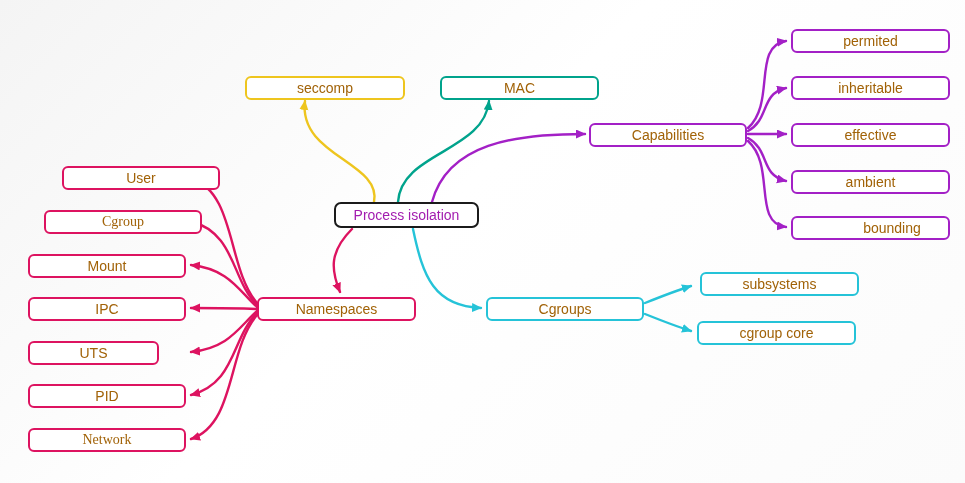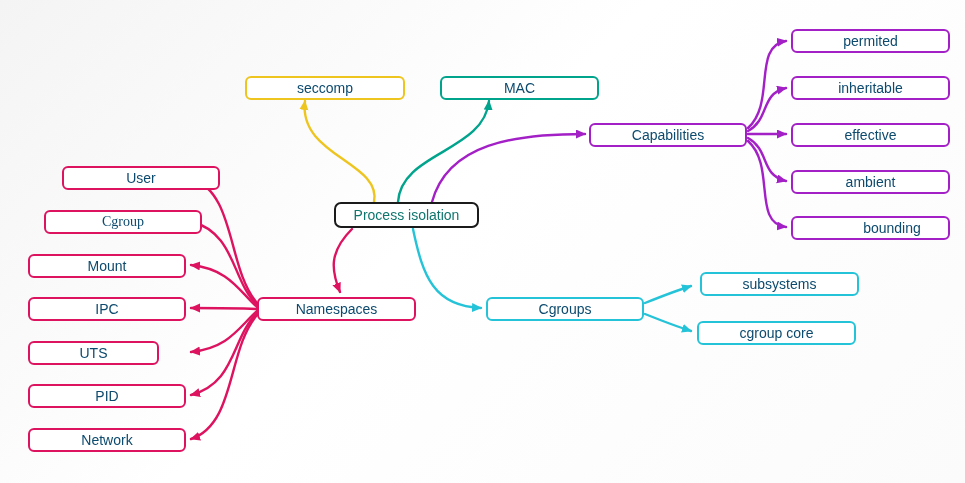--- a/index.html
+++ b/index.html
@@ -29,30 +29,30 @@
   .node {
     position: absolute;
     height: 24px;
     background: #ffffff;
     border: 2px solid #999;
     border-radius: 6px;
     display: flex;
     align-items: center;
     justify-content: center;
     font-size: 14px;
-    color: #0c4a6e;
+    color: #a16207;
     cursor: pointer;
     white-space: nowrap;
     line-height: 1;
   }
   .node--root {
     height: 26px;
     border-width: 2.5px;
     border-radius: 7px;
-    color: #0f766e;
+    color: #a21caf;
     z-index: 2;
   }
 </style>
 </head>
 <body>
 
 <div class="canvas">
 
   <svg class="edges-layer" viewBox="0 0 965 483" xmlns="http://www.w3.org/2000/svg">
     <defs>
@@ -109,19 +109,19 @@
   <div class="node" style="left: 791px; top: 170px; width: 159px; border-color: rgb(163, 32, 198);">ambient</div>
   <div class="node" style="left: 791px; top: 216px; width: 159px; border-color: rgb(163, 32, 198); padding-left: 43px;">bounding</div>
 
   <div class="node" style="left: 257px; top: 297px; width: 159px; border-color: rgb(221, 19, 96);">Namespaces</div>
   <div class="node" style="left: 28px; top: 166px; width: 158px; border-color: rgb(221, 19, 96); margin-left: 34px;">User</div>
   <div class="node" style="left: 44px; top: 210px; width: 158px; border-color: rgb(221, 19, 96); font-family: Liberation Serif, serif;">Cgroup</div>
   <div class="node" style="left: 28px; top: 254px; width: 158px; border-color: rgb(221, 19, 96);">Mount</div>
   <div class="node" style="left: 28px; top: 297px; width: 158px; border-color: rgb(221, 19, 96);">IPC</div>
   <div class="node" style="left: 28px; top: 341px; width: 131px; border-color: rgb(221, 19, 96);">UTS</div>
   <div class="node" style="left: 28px; top: 384px; width: 158px; border-color: rgb(221, 19, 96);">PID</div>
-  <div class="node" style="left: 28px; top: 428px; width: 158px; border-color: rgb(221, 19, 96);">Network</div>
+  <div class="node" style="left: 28px; top: 428px; width: 158px; border-color: rgb(221, 19, 96); font-family: Liberation Serif, serif;">Network</div>
 
   <div class="node" style="left: 486px; top: 297px; width: 158px; border-color: rgb(37, 195, 216);">Cgroups</div>
   <div class="node" style="left: 700px; top: 272px; width: 159px; border-color: rgb(37, 195, 216);">subsystems</div>
   <div class="node" style="left: 697px; top: 321px; width: 159px; border-color: rgb(37, 195, 216);">cgroup core</div>
 
 </div>
 
 </body></html>

